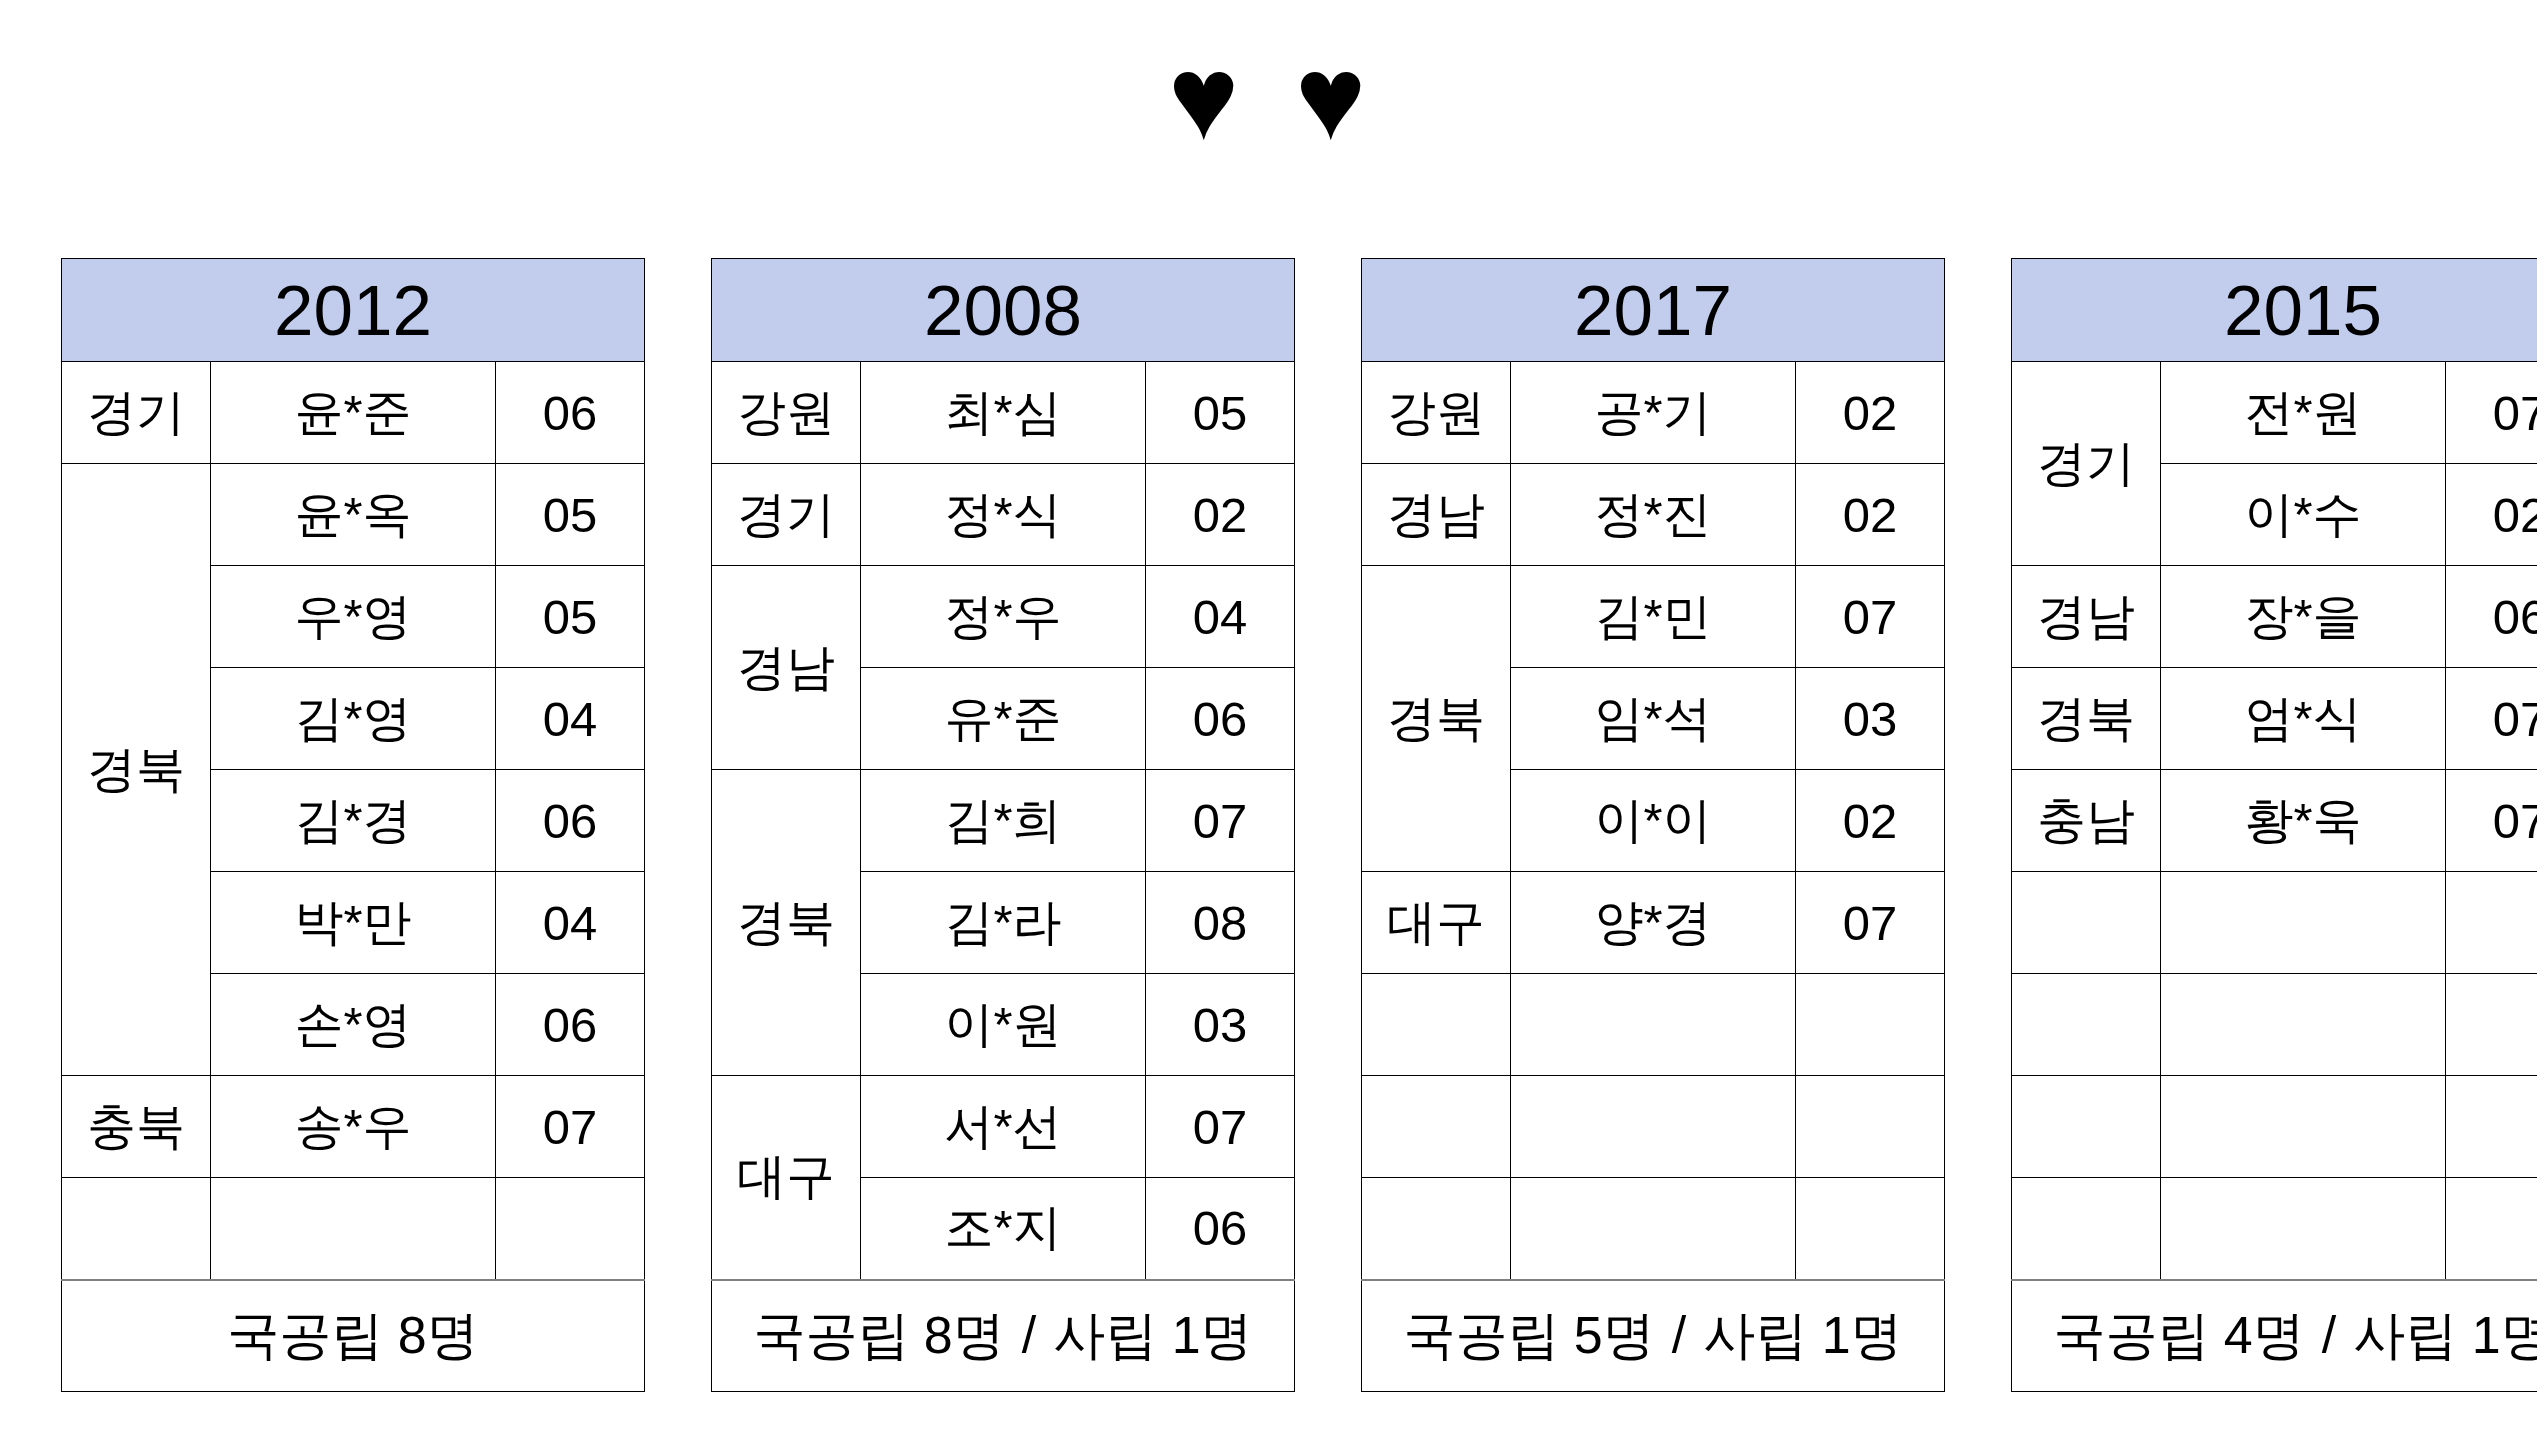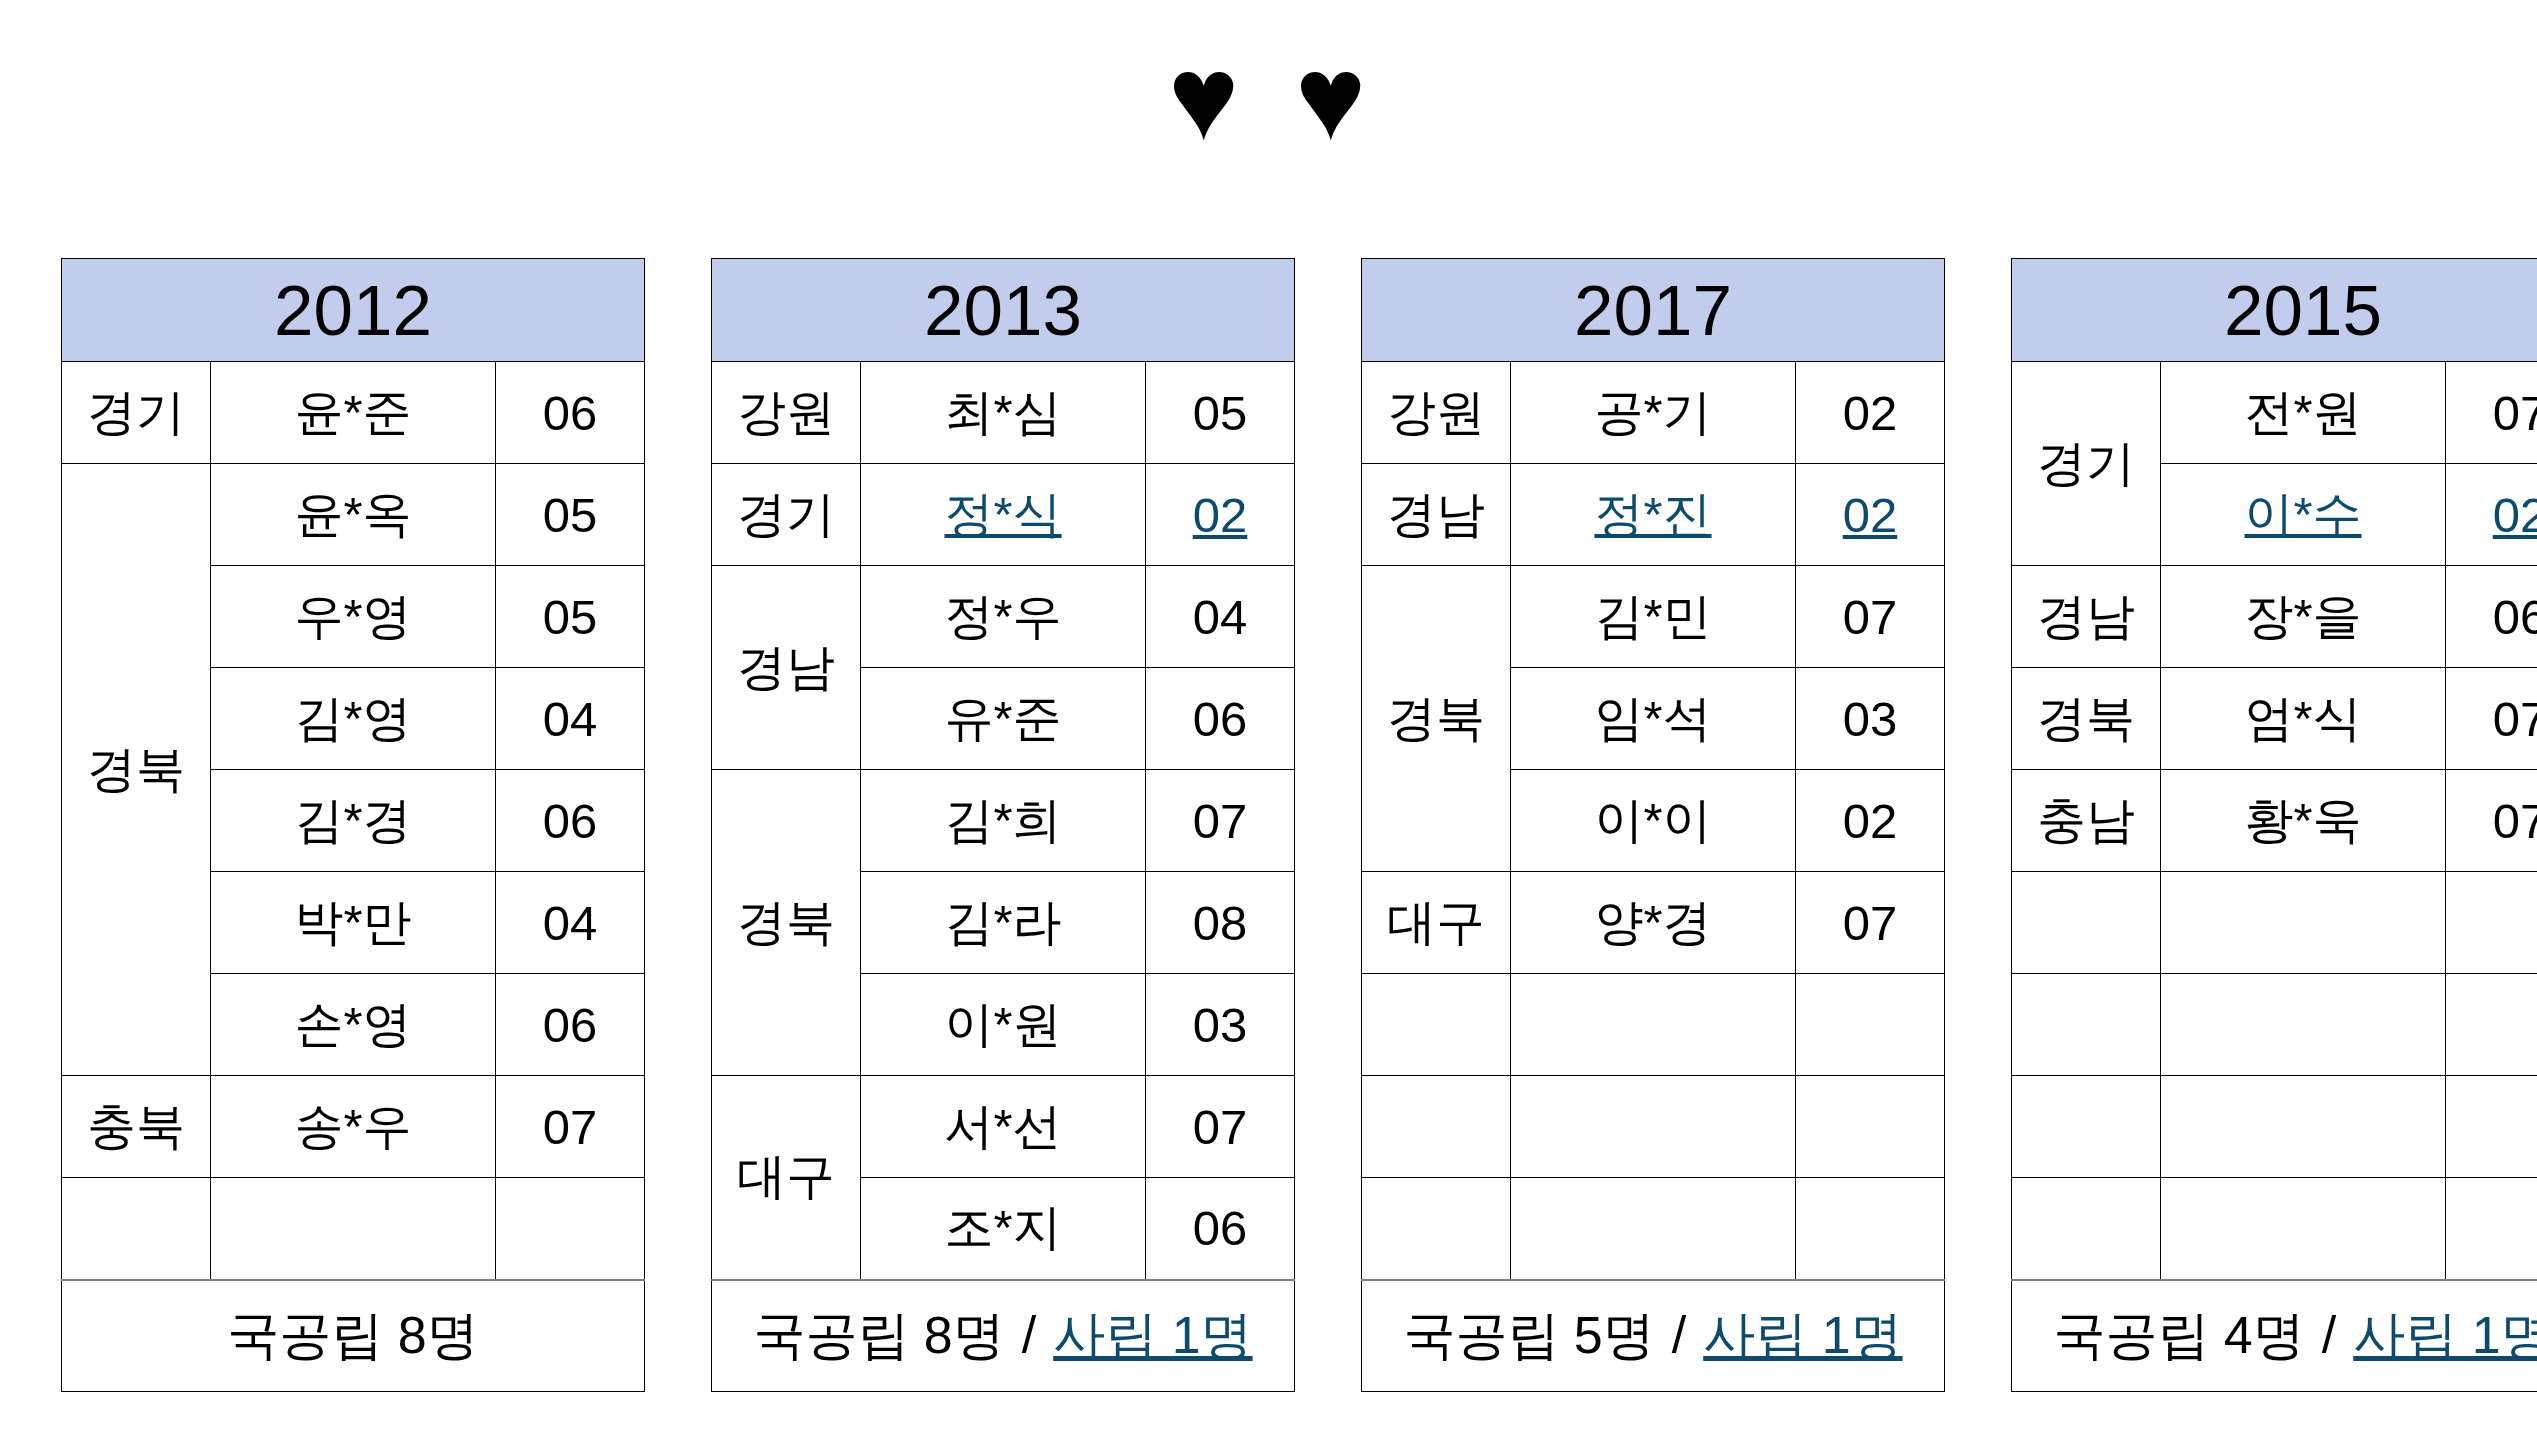--- a/index.html
+++ b/index.html
@@ -62,21 +62,21 @@
     border-top: 2.5px solid #808080;
     font-size: 52px;
     font-weight: 500;
   }
   .sum-wrap {
     display: inline-flex;
     align-items: baseline;
     gap: 17px;
     justify-content: flex-end;
   }
-  .blue { color: #0c4a6e; text-decoration: underline; }
+  .blue { color: #000000; }
 </style>
 </head>
 <body>
 
 <div class="title">
   <span class="heart">♥</span>
   <span class="heart">♥</span>
 </div>
 
 <div class="tables">
@@ -142,21 +142,21 @@
     </table>
 
   <table>
     <colgroup>
         <col style="width:149px">
         <col style="width:285px">
         <col style="width:149px">
       </colgroup>
     <tbody>
         <tr class="hdr-row">
-      <td class="year" colspan="3">2013</td>
+      <td class="year" colspan="3">2008</td>
     </tr>
     <tr class="body-row">
       <td>강원</td>
       <td>최*심</td>
       <td>05</td>
     </tr>
     <tr class="body-row">
       <td>경기</td>
       <td class="blue">정*식</td>
       <td class="blue">02</td>

